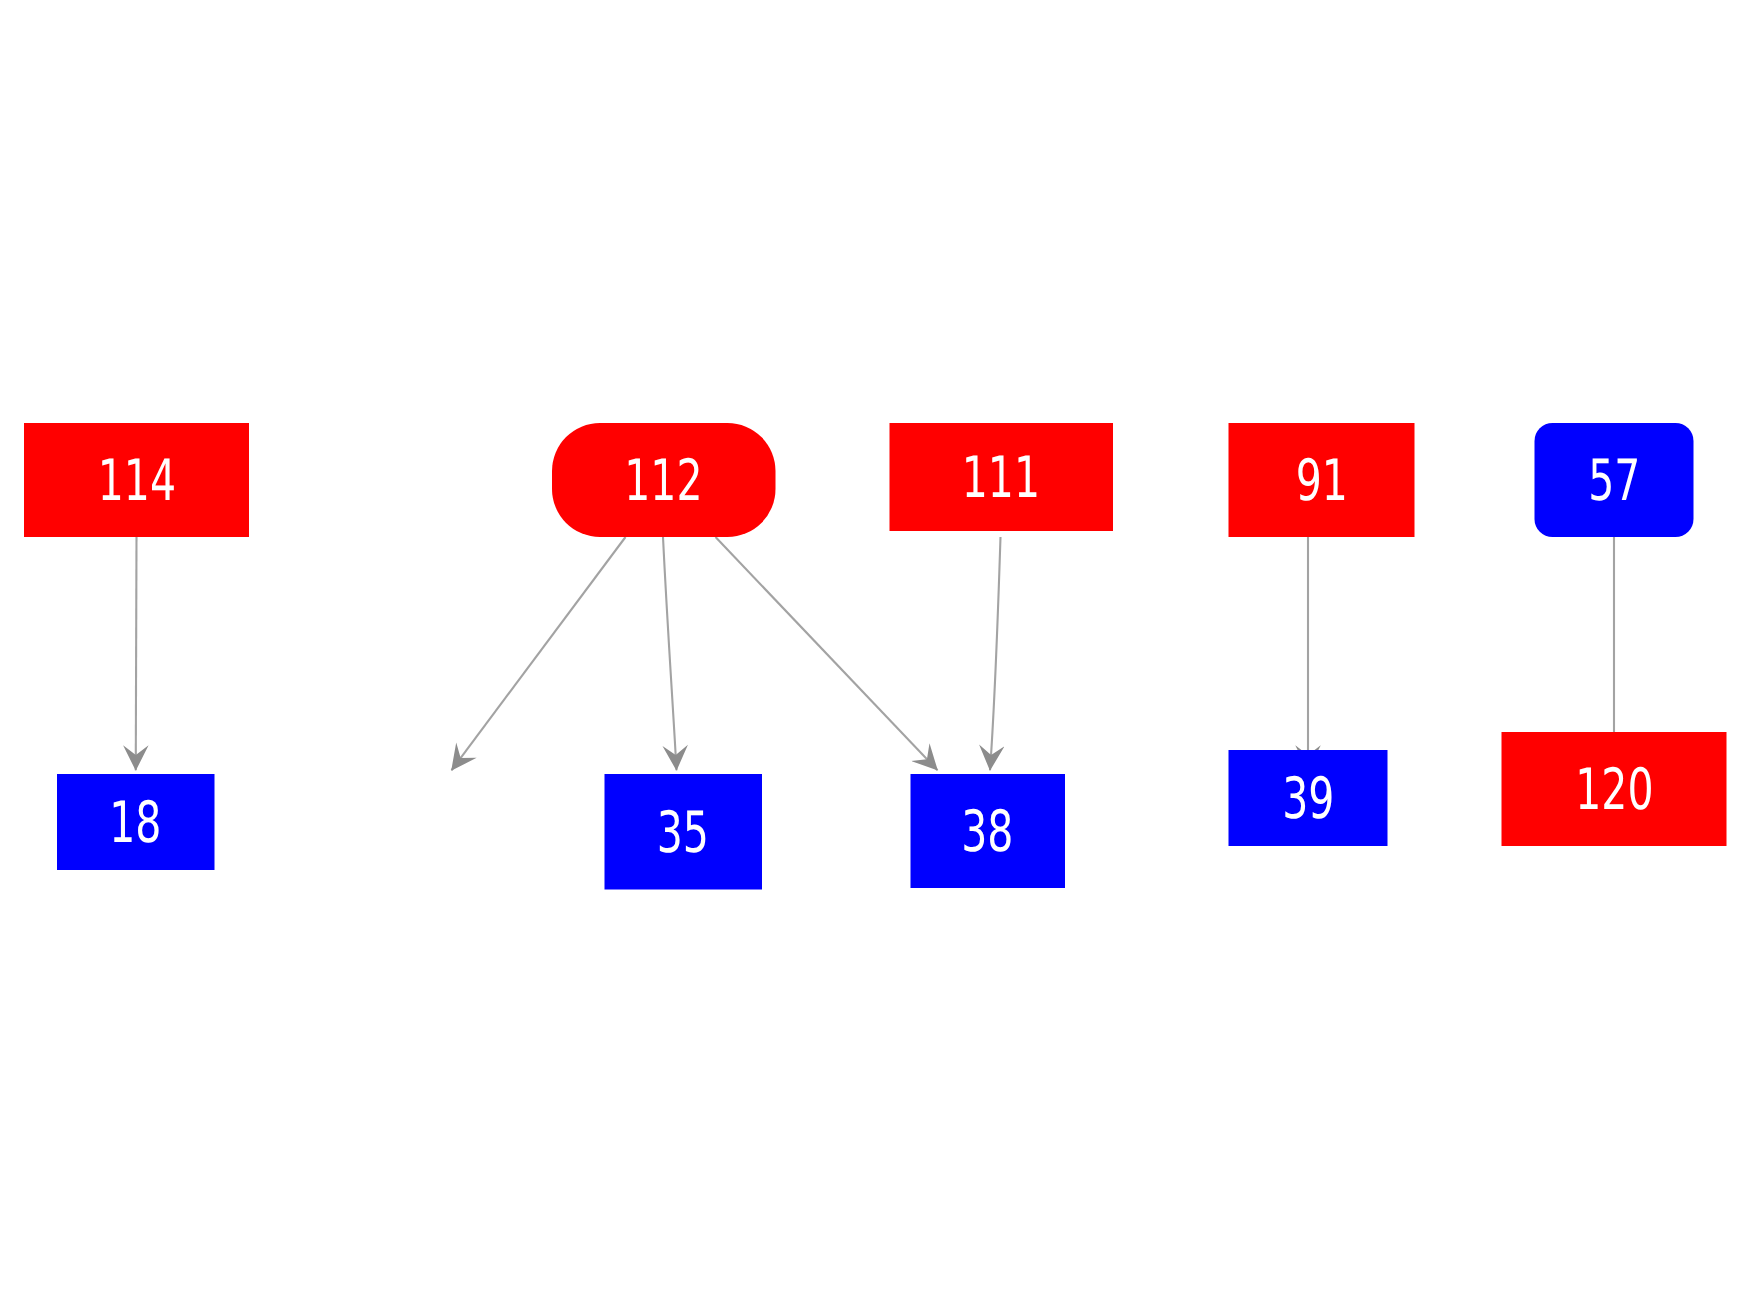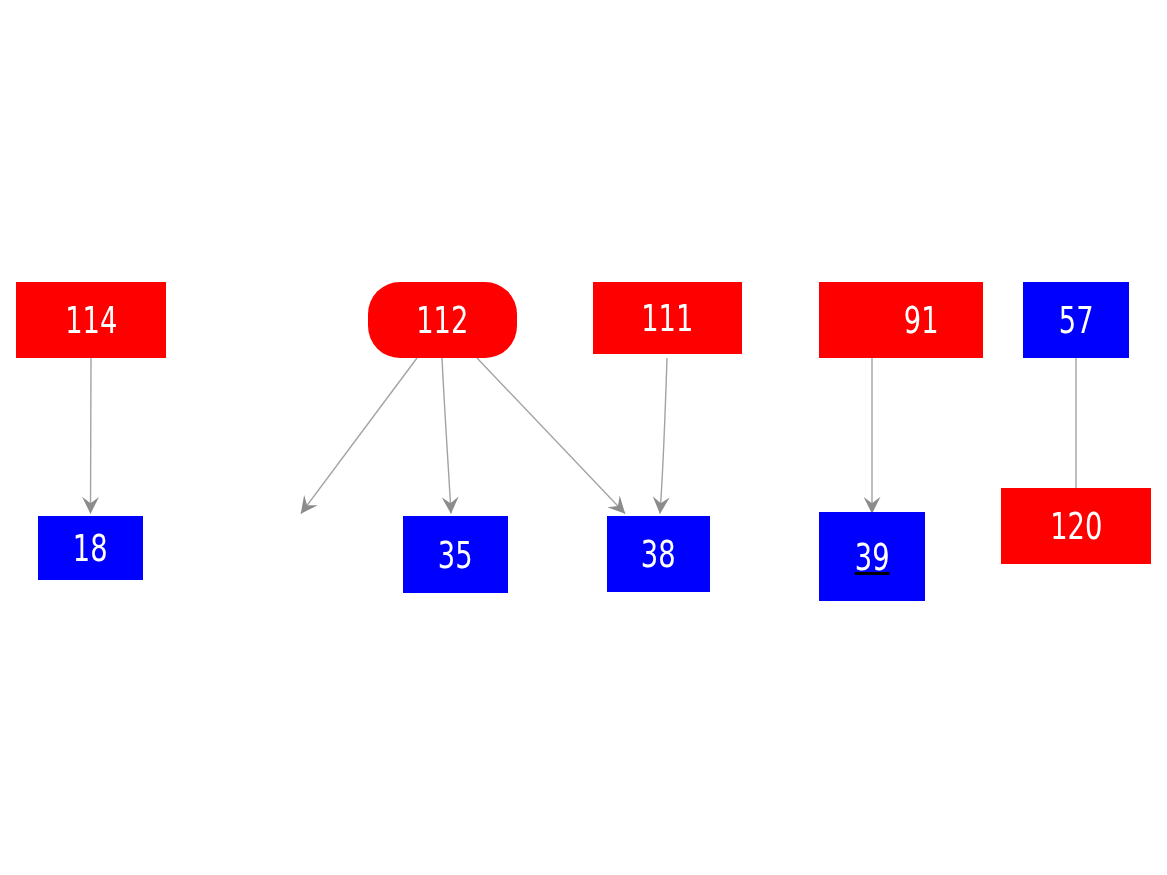--- a/index.html
+++ b/index.html
@@ -71,42 +71,42 @@
   </div>
 
   <div class="node red" style="left:368px; top:282px; width:149px; height:76px;border-radius:32px;">
     <span class="node-label">112</span>
   </div>
 
   <div class="node red" style="left:593px; top:282px; width:149px; height:72px;">
     <span class="node-label">111</span>
   </div>
 
-  <div class="node red" style="left:819px; top:282px; width:124px; height:76px;padding-left:40px;">
+  <div class="node red" style="left:819px; top:282px; width:124px; height:76px;">
     <span class="node-label">91</span>
   </div>
 
-  <div class="node blue" style="left:1023px; top:282px; width:106px; height:76px;">
+  <div class="node blue" style="left:1023px; top:282px; width:106px; height:76px;border-radius:12px;">
     <span class="node-label">57</span>
   </div>
 
   <div class="node blue" style="left:38px; top:516px; width:105px; height:64px;">
     <span class="node-label">18</span>
   </div>
 
 
   <div class="node blue" style="left:403px; top:516px; width:105px; height:77px;">
     <span class="node-label">35</span>
   </div>
 
   <div class="node blue" style="left:607px; top:516px; width:103px; height:76px;">
     <span class="node-label">38</span>
   </div>
 
-  <div class="node blue" style="left:819px; top:512px; width:106px; height:89px;text-decoration:underline;">
+  <div class="node blue" style="left:819px; top:500px; width:106px; height:64px;">
     <span class="node-label">39</span>
   </div>
 
   <div class="node red" style="left:1001px; top:488px; width:150px; height:76px;">
     <span class="node-label">120</span>
   </div>
 
 </div>
 
 </body></html>

